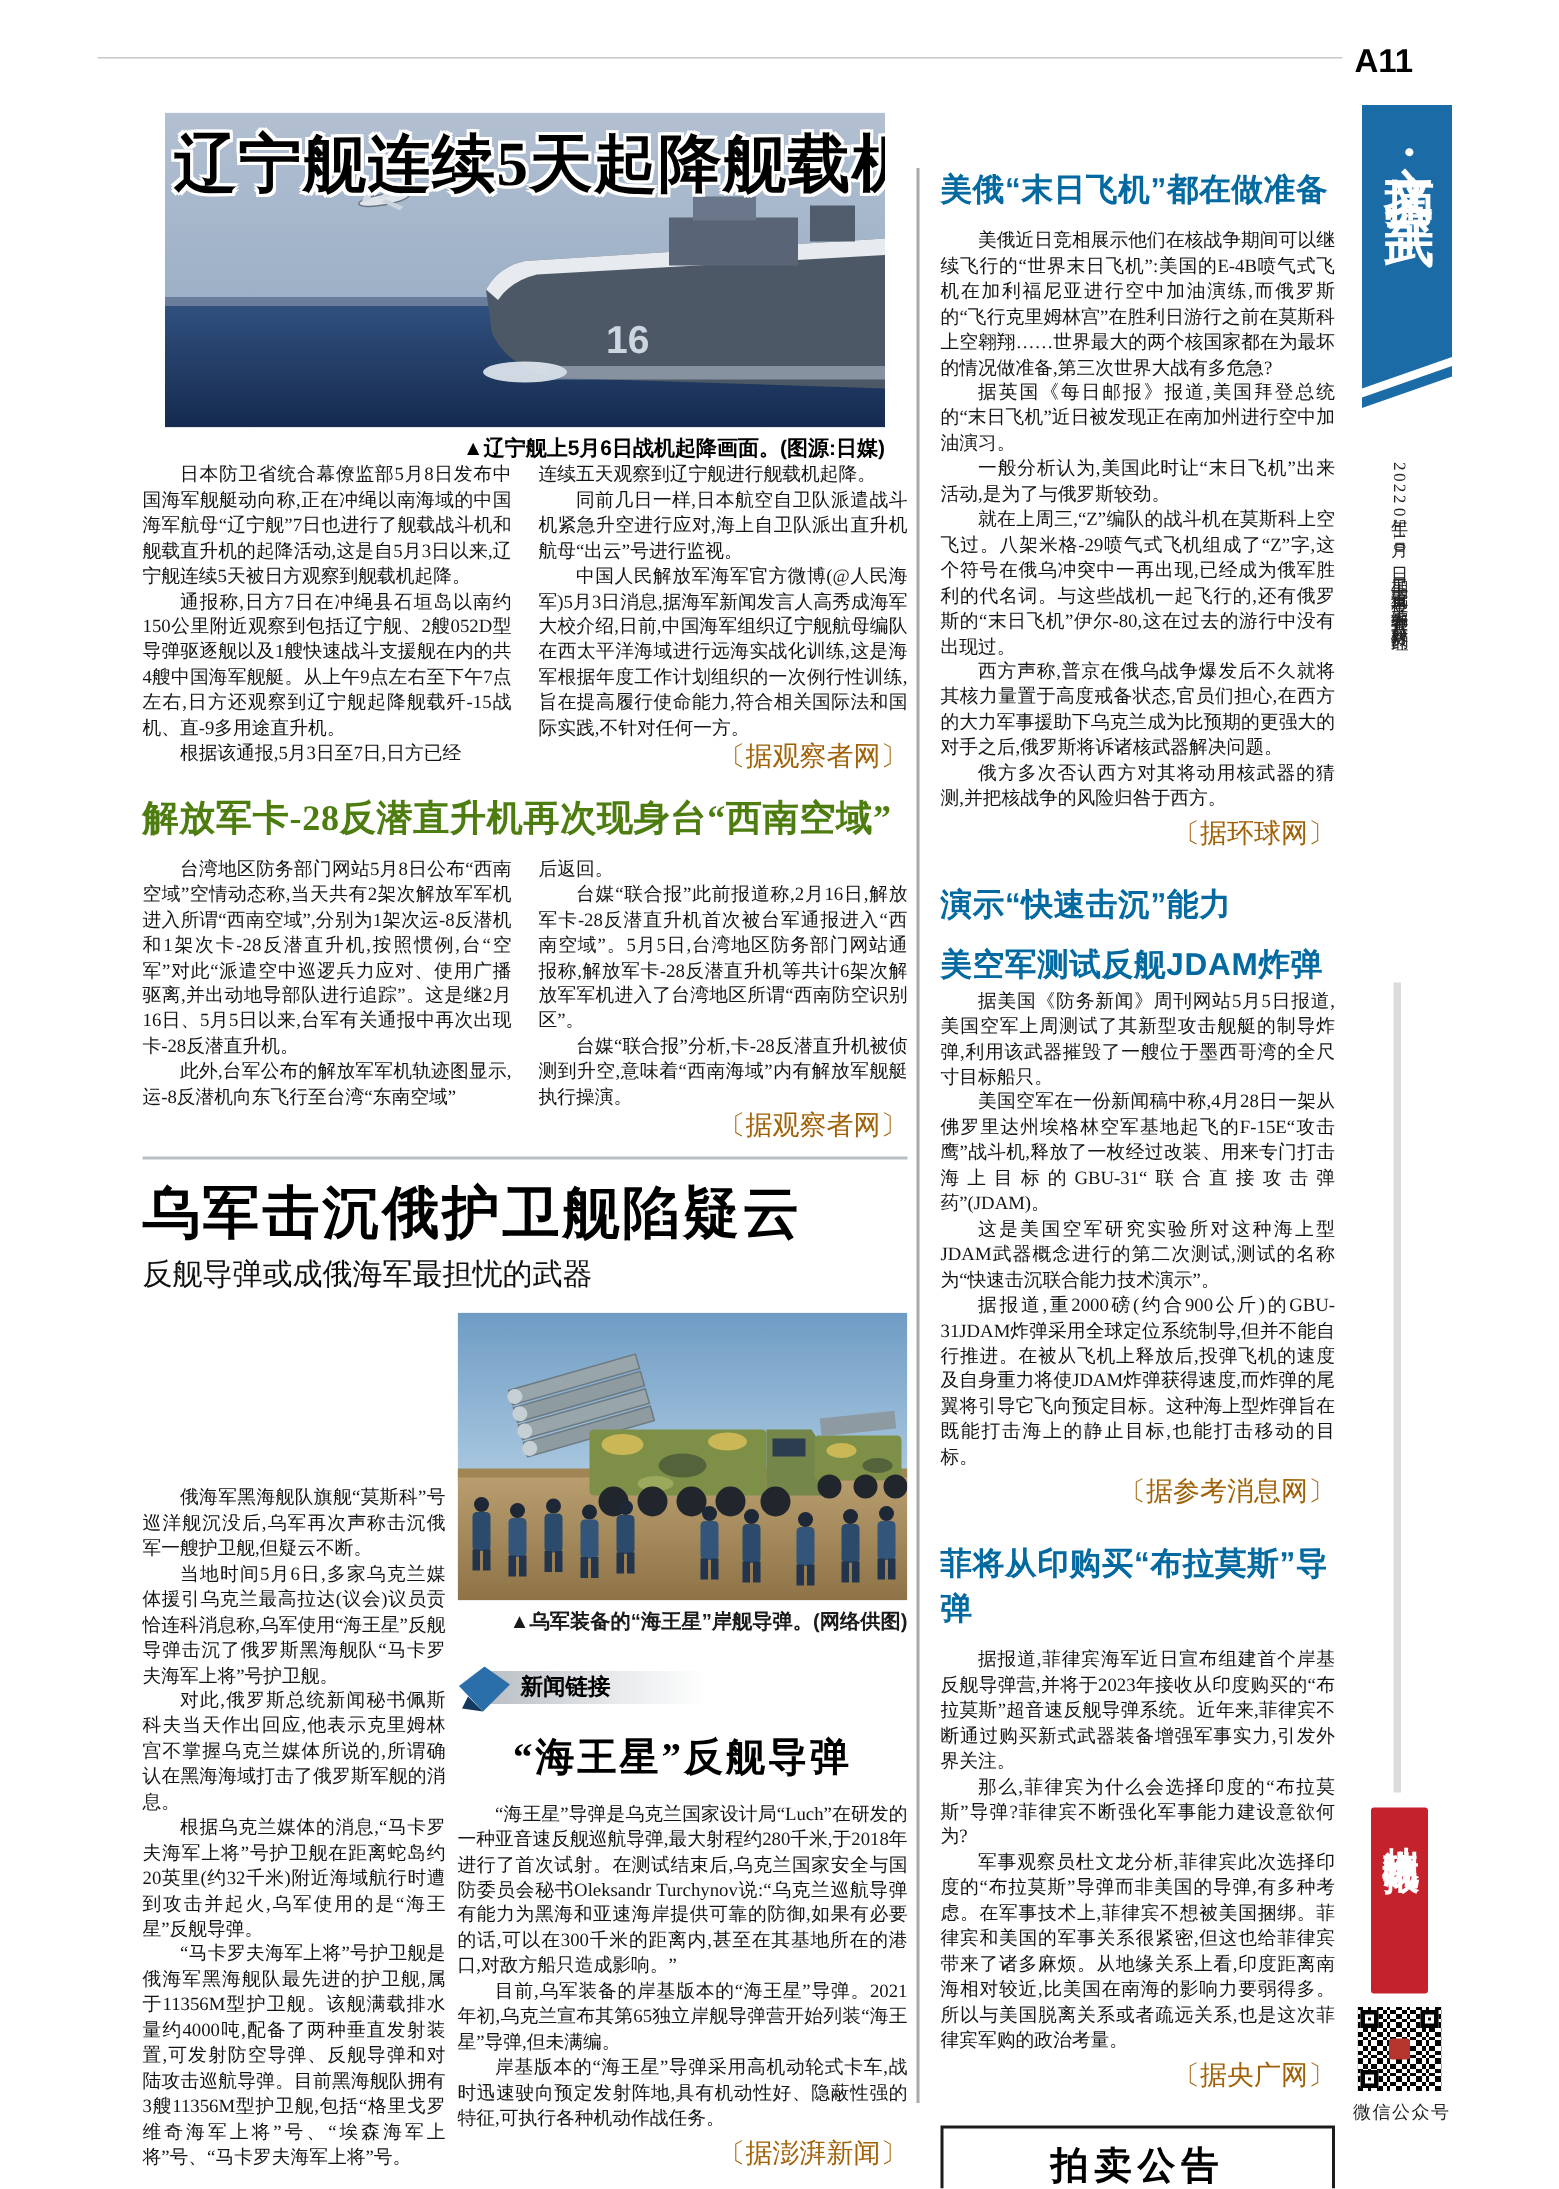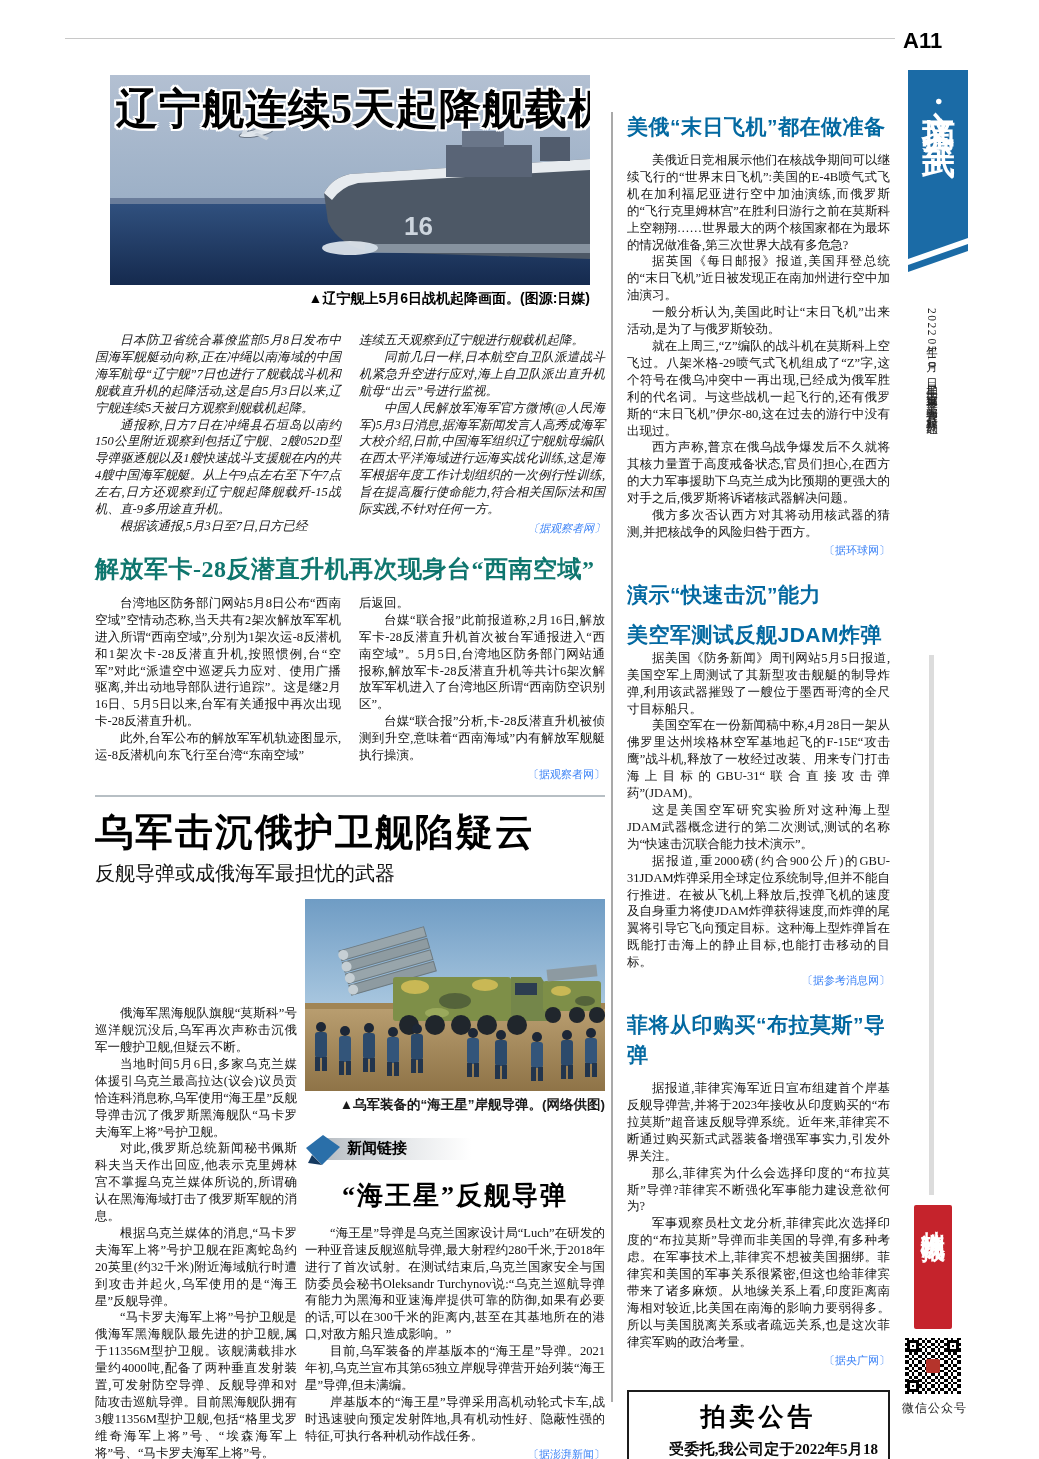--- a/index.html
+++ b/index.html
@@ -9,36 +9,36 @@
   .rule-h{background:#c8c8c8;height:1px;}
   .rule-v{background:#a9a9a9;width:2px;}
 
   
   #left-col{position:absolute;left:95px;top:75px;width:510px;}
   #right-col{position:absolute;left:627px;top:112px;width:263px;}
 
   .body-text{font-size:12.5px;line-height:16.9px;text-align:justify;color:#141414;}
   .para{margin:0;text-indent:2em;}
   [data-first-noindent] .para:first-child{text-indent:0;}
-  .attrib{text-align:right;font-size:11px;margin-top:2px;color:#3b82f6;}
+  .attrib{text-align:right;font-size:18px;margin-top:2px;color:#a16207;}
   .cols{display:flex;gap:18px;}
   .colw{width:246px;}
 
   
   .photo-main{position:relative;width:480px;height:210px;margin-left:15px;overflow:hidden;}
   .photo-headline{position:absolute;left:6px;top:6px;width:470px;
     font-size:42px;font-weight:900;letter-spacing:1px;color:#000;white-space:nowrap;
     font-family:"Liberation Serif","DejaVu Serif",serif;
     text-shadow:-2px -2px 0 #fff,2px -2px 0 #fff,-2px 2px 0 #fff,2px 2px 0 #fff,
                  0 -2px 0 #fff,0 2px 0 #fff,-2px 0 0 #fff,2px 0 0 #fff;}
   .caption{font-family:"Liberation Sans","DejaVu Sans",sans-serif;font-weight:bold;
     font-size:14px;text-align:right;margin:5px 0 0 15px;width:480px;color:#000000;}
 
   .h2-serif{font-family:"Liberation Serif","DejaVu Serif",serif;font-weight:900;
-    font-size:24px;letter-spacing:0.5px;margin:16px 0 10px 0;color:#0f766e;white-space:nowrap;}
+    font-size:24px;letter-spacing:0.5px;margin:16px 0 10px 0;color:#4d7c0f;white-space:nowrap;}
   .sep{height:2px;background:#b7bfc4;margin:12px 0 10px 0;}
 
   
   .h1-serif{font-family:"Liberation Serif","DejaVu Serif",serif;font-weight:900;
     font-size:38px;letter-spacing:2px;margin:10px 0 2px 0;color:#000;}
   .subhead{font-family:"Liberation Sans","DejaVu Sans",sans-serif;
     font-size:20px;margin:0 0 12px 0;color:#111;}
   .art3-flex{display:flex;gap:8px;align-items:flex-end;}
   .art3-left{width:202px;}
   .art3-right{width:300px;}
@@ -134,21 +134,21 @@
             <ellipse cx="0" cy="0" rx="17" ry="3.6" fill="#dfe5eb" stroke="#6a7685" stroke-width="1"></ellipse>
             <path d="M-4,-1 L11,-11 L14,-9 L3,-1 Z" fill="#d4dbe2"></path>
             <path d="M-2,1 L9,9 L12,7 L1,0 Z" fill="#cbd3db"></path>
             <path d="M-15,-1 L-10,-8 L-7,-7 L-9,-1 Z" fill="#d4dbe2"></path>
           </g>
         </svg>
         <div class="photo-headline">辽宁舰连续5天起降舰载机</div>
       </div>
       <div class="caption">▲辽宁舰上5月6日战机起降画面。(图源:日媒)</div>
 
-      <div class="cols body-text" style="margin-top:24px;font-style:italic;">
+      <div class="cols body-text" style="margin-top:0;">
         <div class="colw">
             <p class="para">日本防卫省统合幕僚监部5月8日发布中国海军舰艇动向称,正在冲绳以南海域的中国海军航母“辽宁舰”7日也进行了舰载战斗机和舰载直升机的起降活动,这是自5月3日以来,辽宁舰连续5天被日方观察到舰载机起降。</p>
             <p class="para">通报称,日方7日在冲绳县石垣岛以南约150公里附近观察到包括辽宁舰、2艘052D型导弹驱逐舰以及1艘快速战斗支援舰在内的共4艘中国海军舰艇。从上午9点左右至下午7点左右,日方还观察到辽宁舰起降舰载歼-15战机、直-9多用途直升机。</p>
             <p class="para">根据该通报,5月3日至7日,日方已经</p>
           </div>
         <div class="colw" data-first-noindent="">
           <div data-first-noindent="">
               <p class="para">连续五天观察到辽宁舰进行舰载机起降。</p>
               <p class="para">同前几日一样,日本航空自卫队派遣战斗机紧急升空进行应对,海上自卫队派出直升机航母“出云”号进行监视。</p>
               <p class="para">中国人民解放军海军官方微博(@人民海军)5月3日消息,据海军新闻发言人高秀成海军大校介绍,日前,中国海军组织辽宁舰航母编队在西太平洋海域进行远海实战化训练,这是海军根据年度工作计划组织的一次例行性训练,旨在提高履行使命能力,符合相关国际法和国际实践,不针对任何一方。</p>

